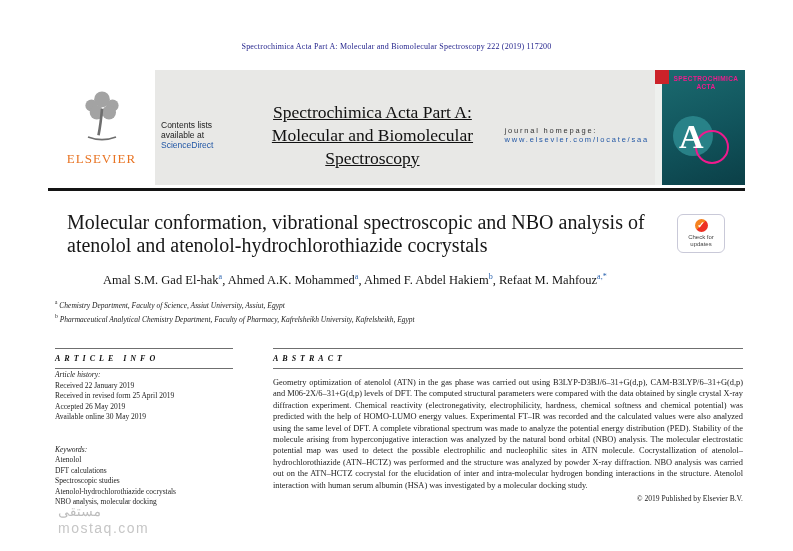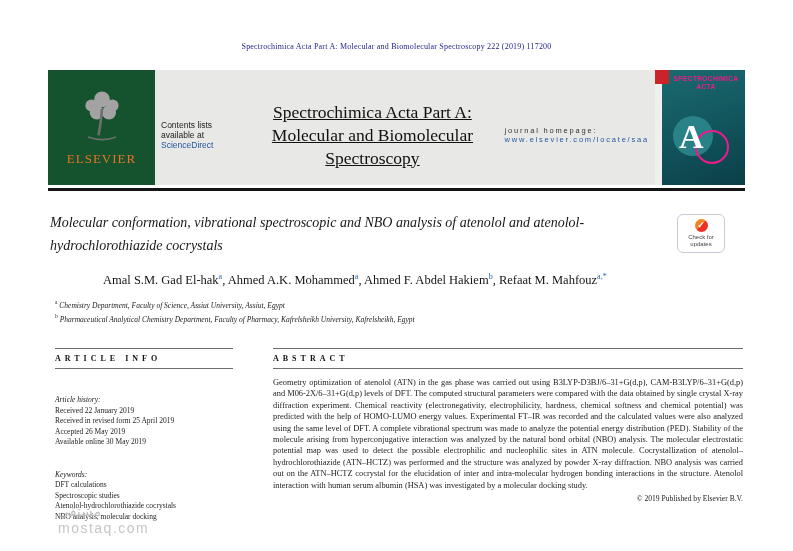--- a/index.html
+++ b/index.html
@@ -15,21 +15,21 @@
     position:absolute; top:42px; left:0; right:0; text-align:center;
     font-size:8px; color:#23238c; letter-spacing:.2px;
   }
 
   
   .header {
     position:absolute; left:48px; top:70px; width:697px; height:115px;
     background:#e8e8e6; display:flex; align-items:stretch;
   }
   .logo-box {
-    width:107px; background:#14532d; display:flex; flex-direction:column;
+    width:107px; background:#ffffff; display:flex; flex-direction:column;
     align-items:center; justify-content:center; gap:2px;
   }
   .elsevier-word {
     font-size:13px; color:#e87424; letter-spacing:1px; margin-top:1px;
   }
   .header-center {
     flex:1; display:flex; flex-direction:row; align-items:center;
     justify-content:space-between; padding:24px 6px 9px 6px;
   }
   .contents-line { font-size:8.5px; color:#222; }
@@ -62,22 +62,22 @@
     border:2px solid #ef1a8d;
   }
   .cover-letter {
     position:absolute; left:24px; top:48px; color:#ffffff; font-size:34px; font-weight:bold;
   }
 
   .black-rule { position:absolute; left:48px; top:188px; width:697px; height:3px; background:#141414; }
 
   
   .article-title {
-    position:absolute; left:50px; top:211px; width:612px;
-    font-size:14px; line-height:23px; color:#171717;font-style:italic;
+    position:absolute; left:67px; top:211px; width:612px;
+    font-size:20px; line-height:23px; color:#171717;
   }
   .check-badge {
     position:absolute; left:677px; top:214px; width:48px; height:39px;
     background:#fff; border:1px solid #c9c9d8; border-radius:6px;
     display:flex; flex-direction:column; align-items:center; justify-content:center; gap:2px;
     cursor:pointer;
   }
   .crossmark-icon {
     width:13px; height:13px; border-radius:50%;
     background:linear-gradient(135deg,#f58220 0 48%,#ee3124 48% 100%);
@@ -87,26 +87,26 @@
 
   
   .authors { position:absolute; left:55px; top:272px; width:640px; font-size:12.5px; color:#141414;margin-left:48px; }
   .authors sup { font-size:8px; color:#2b63ae; }
   .affils { position:absolute; left:55px; top:297px; font-style:italic; font-size:7.5px; line-height:11.5px; color:#222; }
   .affils sup { font-size:5.5px; font-style:normal; }
 
   
   .col-head {
     border-top:1px solid #6f6f6f; border-bottom:1px solid #6f6f6f;
-    padding:5px 0 5px 0; font-size:8px; font-weight:bold; letter-spacing:4px; color:#111;
+    padding:5px 0 5px 0; font-size:8px; font-weight:bold; letter-spacing:4px; color:#111;font-style:italic;
   }
   .info-col { position:absolute; left:55px; top:348px; width:178px; }
   .info-col .label { font-style:italic; font-size:7.5px; line-height:10.5px; }
   .info-col .item { font-size:7.5px; line-height:10.5px; color:#1c1c1c; }
-  .mt9 { margin-top:26px; }
+  .mt9 { margin-top:1px; }
   .mt11 { margin-top:22px; }
 
   .abs-col { position:absolute; left:273px; top:348px; width:470px; }
   .abs-text {
     margin-top:8px; font-size:8.4px; line-height:11.4px; text-align:justify; color:#1c1c1c;
   }
   .copyright { text-align:right; font-size:7.6px; margin-top:3px; color:#1c1c1c; }
 
   
   .watermark { position:absolute; left:58px; top:504px; color:#bdbdbd; }
@@ -179,20 +179,21 @@
   </div>
 
   <div class="info-col">
     <div class="col-head">ARTICLE INFO</div>
     <div class="label mt9">Article history:</div>
     <div class="item">Received 22 January 2019</div>
     <div class="item">Received in revised form 25 April 2019</div>
     <div class="item">Accepted 26 May 2019</div>
     <div class="item">Available online 30 May 2019</div>
     <div class="label mt11">Keywords:</div>
+    <div class="item">Atenolol</div>
     <div class="item">DFT calculations</div>
     <div class="item">Spectroscopic studies</div>
     <div class="item">Atenolol-hydrochlorothiazide cocrystals</div>
     <div class="item">NBO analysis, molecular docking</div>
   </div>
 
   <div class="abs-col">
     <div class="col-head">ABSTRACT</div>
     <div class="abs-text">Geometry optimization of atenolol (ATN) in the gas phase was carried out using B3LYP-D3BJ/6–31+G(d,p), CAM-B3LYP/6–31+G(d,p) and M06-2X/6–31+G(d,p) levels of DFT. The computed structural parameters were compared with the data obtained by single crystal X-ray diffraction experiment. Chemical reactivity (electronegativity, electrophilicity, hardness, chemical softness and chemical potential) was predicted with the help of HOMO-LUMO energy values. Experimental FT–IR was recorded and the calculated values were also analyzed using the same level of DFT. A complete vibrational spectrum was made to analyze the potential energy distribution (PED). Stability of the molecule arising from hyperconjugative interaction was analyzed by the natural bond orbital (NBO) analysis. The molecular electrostatic potential map was used to detect the possible electrophilic and nucleophilic sites in ATN molecule. Cocrystallization of atenolol–hydrochlorothiazide (ATN–HCTZ) was performed and the structure was analyzed by powder X-ray diffraction. NBO analysis was carried out on the ATN–HCTZ cocrystal for the elucidation of inter and intra-molecular hydrogen bonding interactions in the structure. Atenolol interaction with human serum albumin (HSA) was investigated by a molecular docking study.</div>
     <div class="copyright">© 2019 Published by Elsevier B.V.</div>

